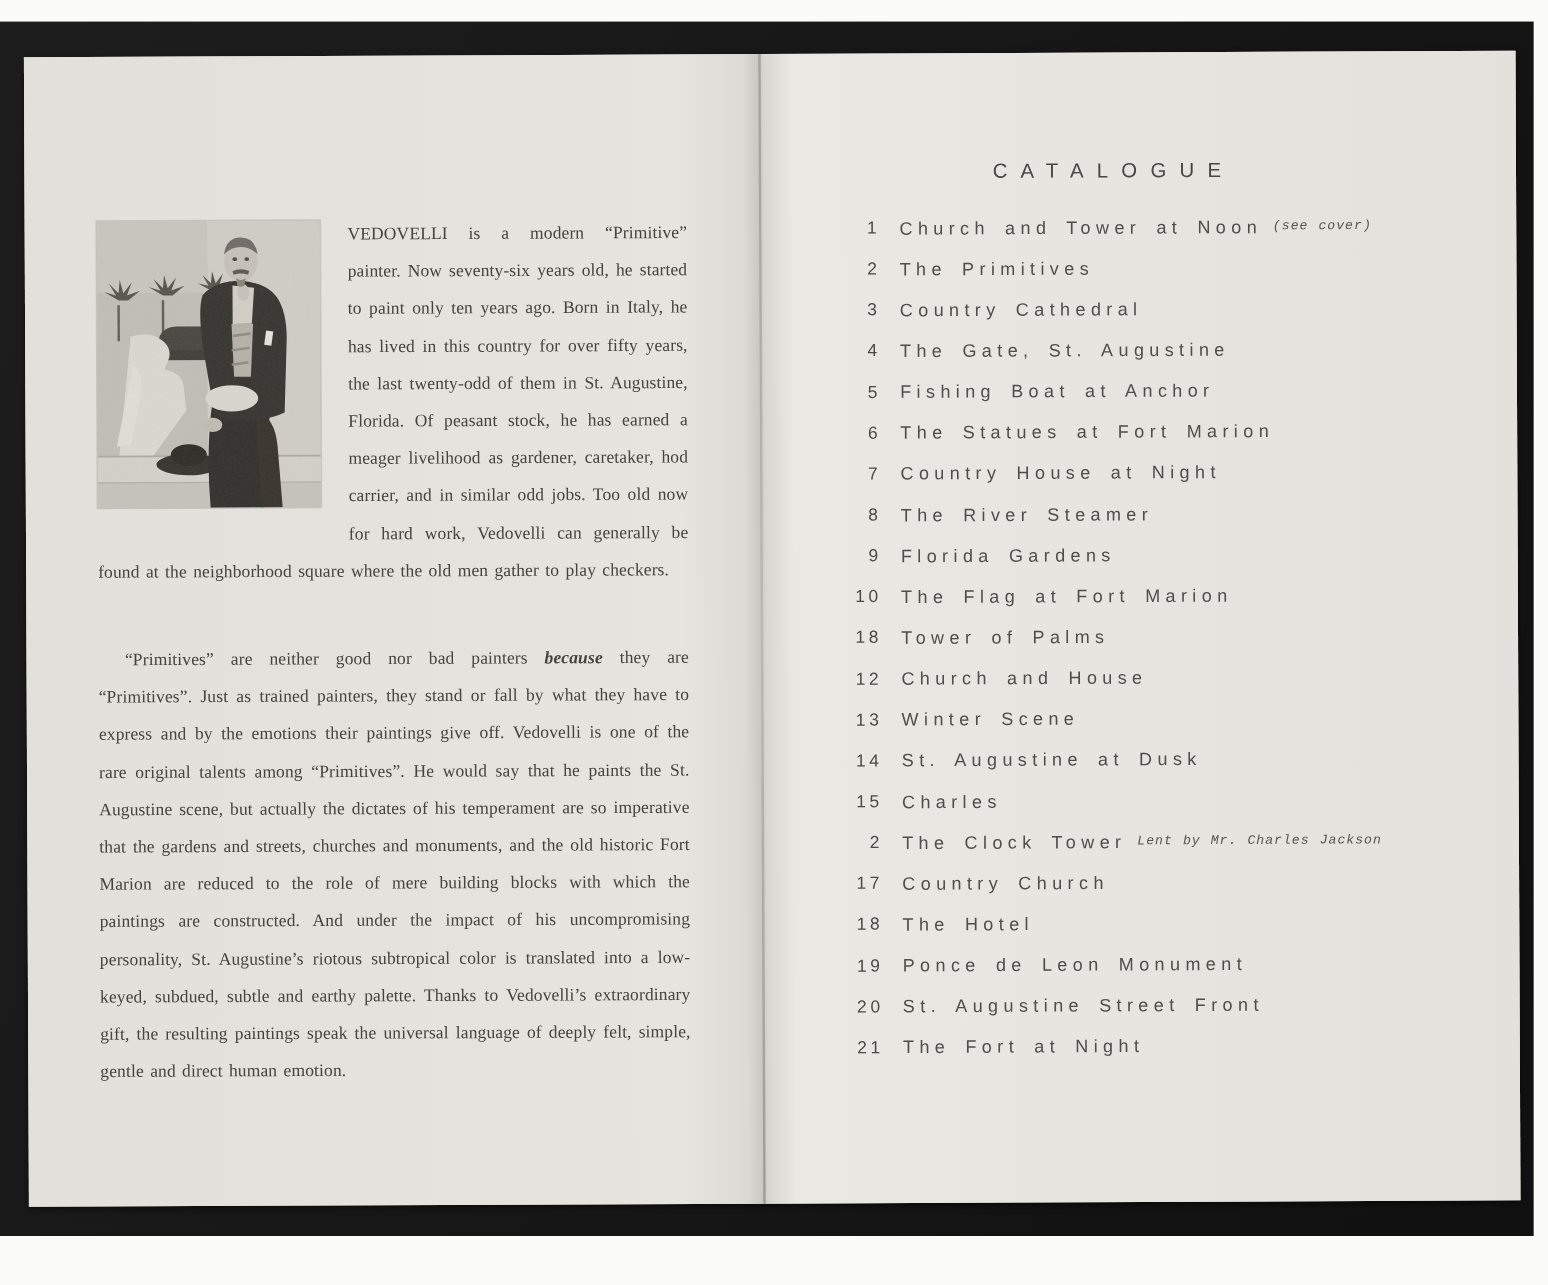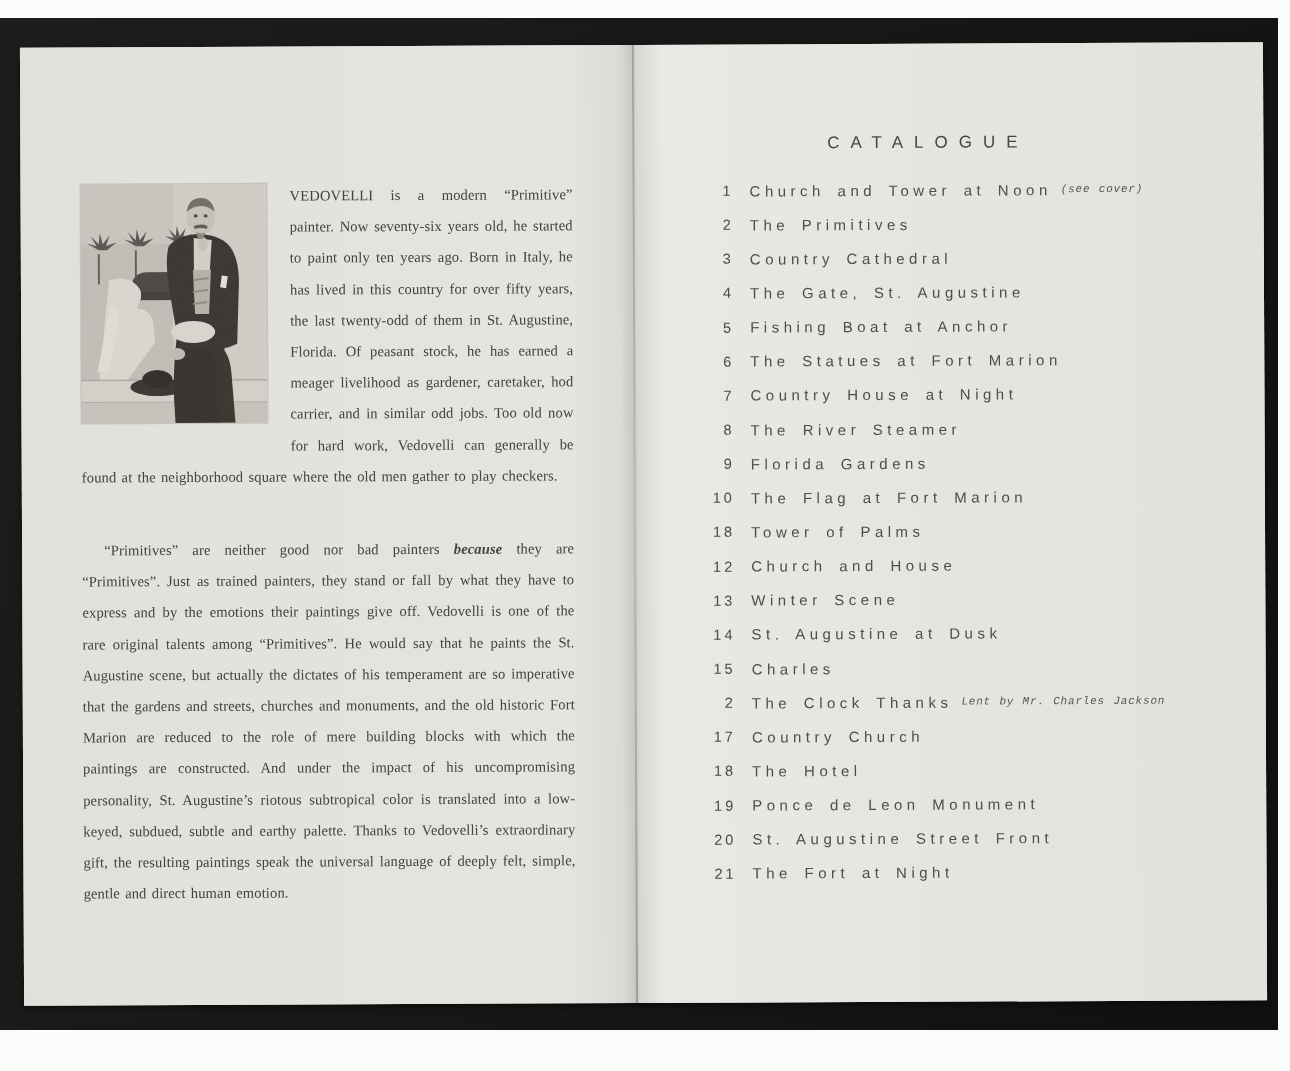--- a/index.html
+++ b/index.html
@@ -248,21 +248,21 @@
   </li>
 
   <li>
     <span class="num">15</span>
     <span class="label">Charles</span>
 
   </li>
 
   <li>
     <span class="num">2</span>
-    <span class="label">The Clock Thanks</span>
+    <span class="label">The Clock Tower</span>
     <span class="note">Lent by Mr. Charles Jackson</span>
   </li>
 
   <li>
     <span class="num">17</span>
     <span class="label">Country Church</span>
 
   </li>
 
   <li>

